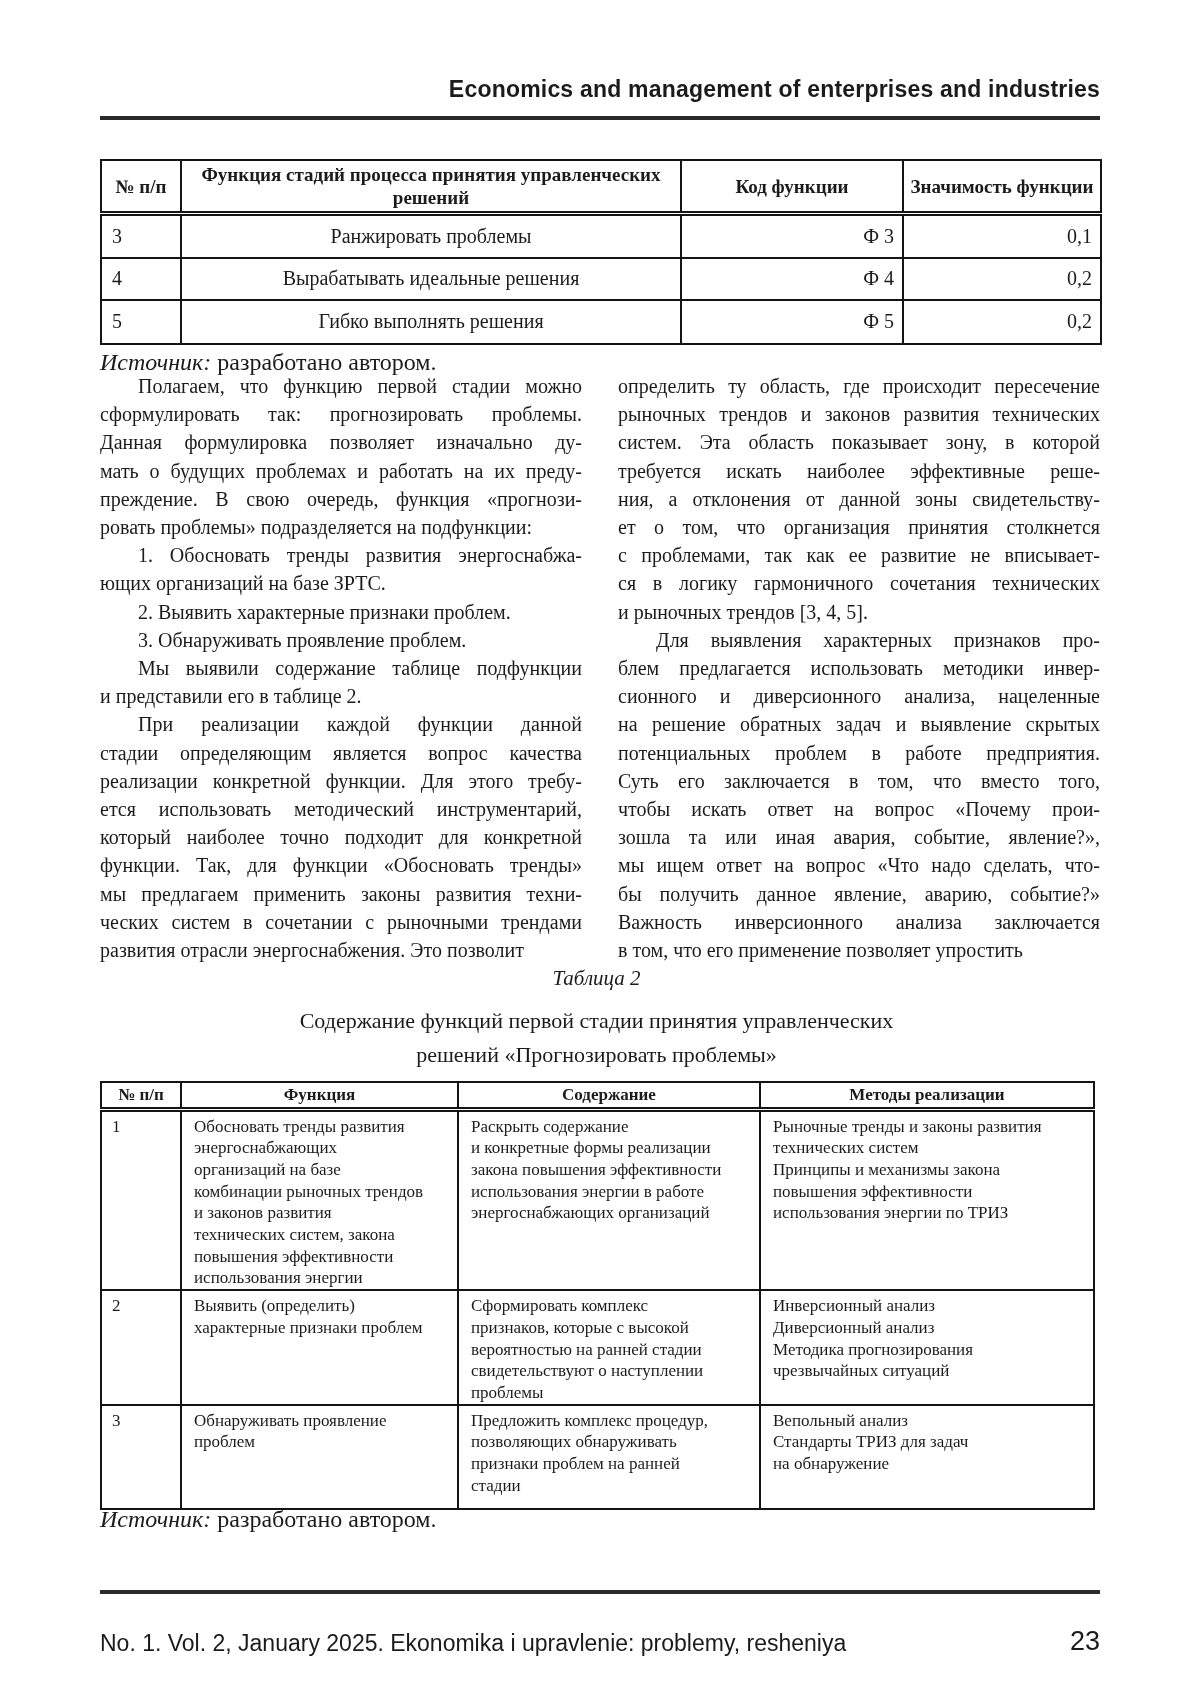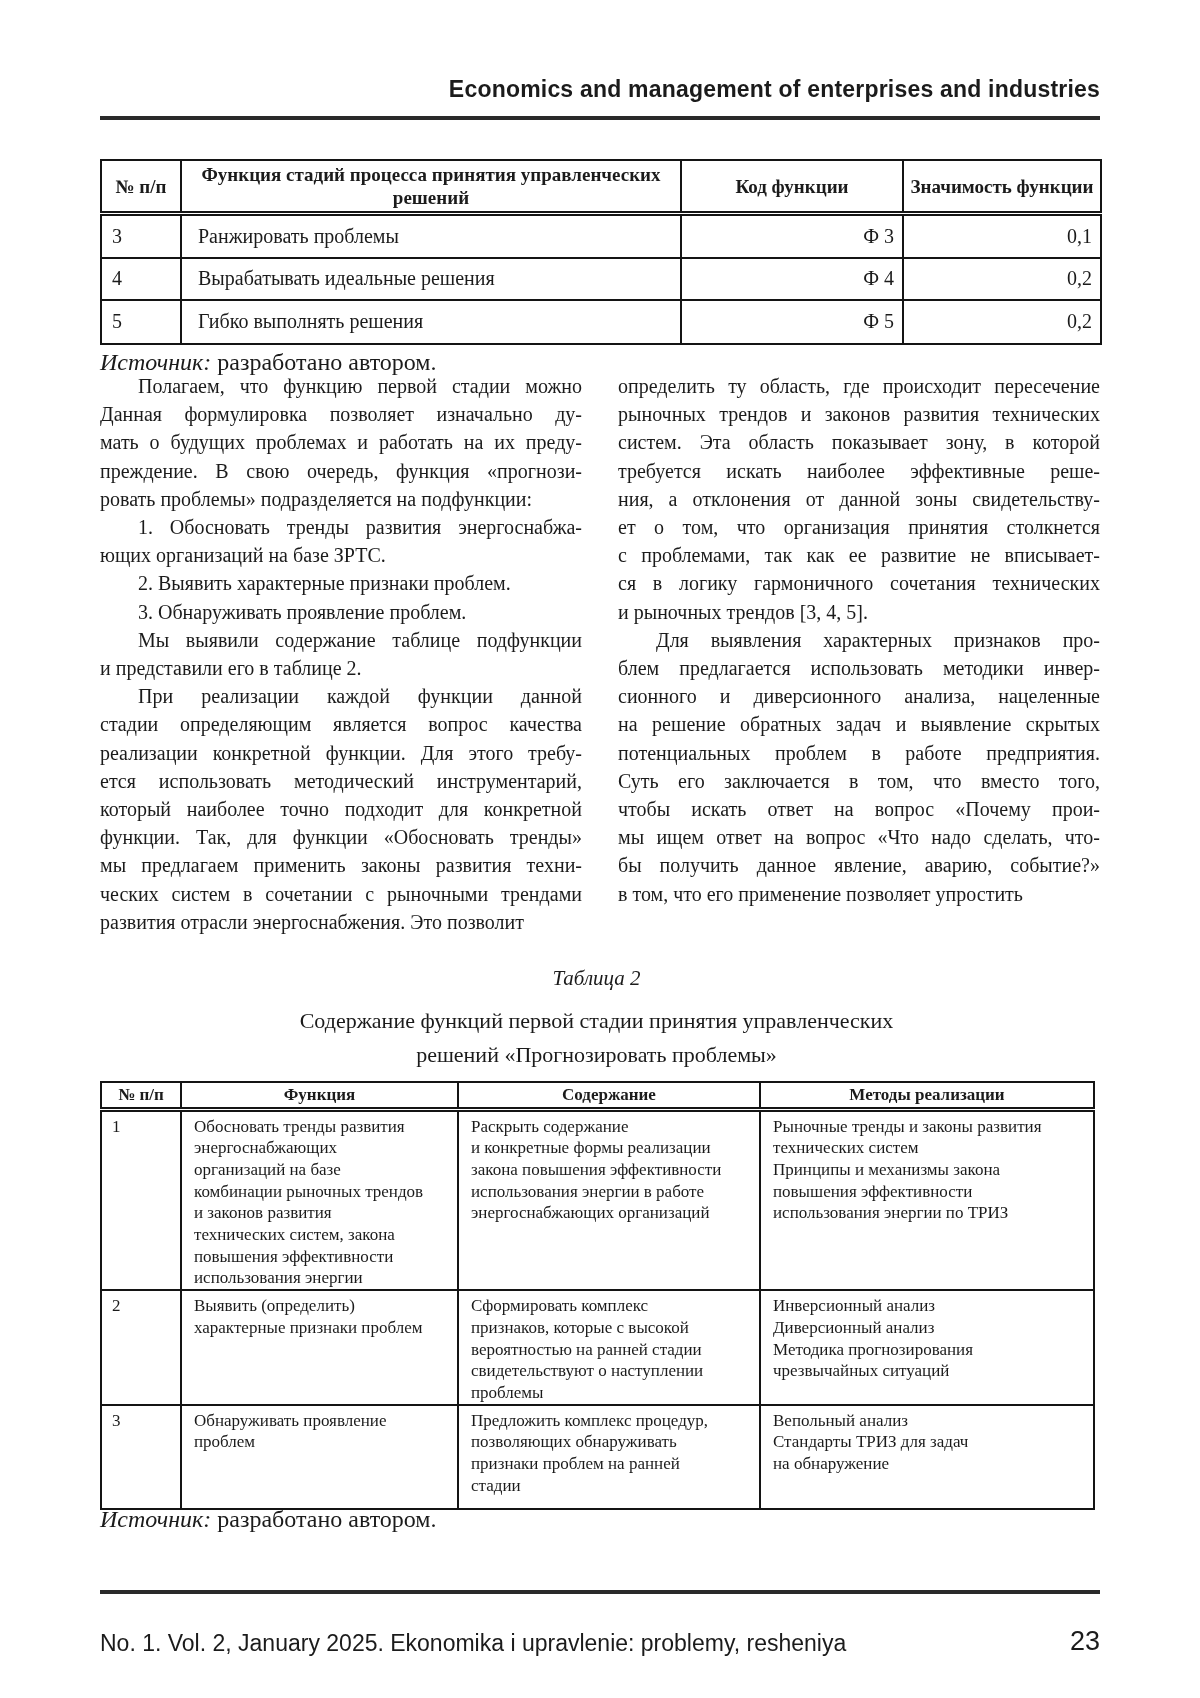--- a/index.html
+++ b/index.html
@@ -32,21 +32,21 @@
   table { border-collapse:collapse; table-layout:fixed; }
   .t1 { top:159px; left:100px; width:1000px; }
   .t1 th, .t1 td { border:2px solid #141414; }
   .t1 th {
     border-bottom:5px double #141414;
     font-weight:bold; font-size:19px; line-height:23px; text-align:center;
     padding:2px 6px; vertical-align:middle;
   }
   .t1 td { font-size:20px; vertical-align:middle; padding:2px 8px; }
   .t1 .c-num  { text-align:left; padding-left:10px; }
-  .t1 .c-func { text-align:left; padding-left:16px;font-family:Liberation Serif, serif; }
+  .t1 .c-func { text-align:center; padding-left:8px;font-family:Liberation Serif, serif; }
   .t1 .c-code, .t1 .c-val { text-align:right; }
 
   .t2 { top:1081px; left:100px; width:993px; }
   .t2 th, .t2 td { border:2px solid #141414; }
   .t2 th {
     border-bottom:5px double #141414;
     font-weight:bold; font-size:17px; line-height:19px; text-align:center;
     padding:1px 4px; vertical-align:middle;
   }
   .t2 td {
@@ -120,20 +120,21 @@
   </tbody>
     </table>
 
   <div class="abs source source-1">
     <span class="src-label">Источник:</span><span> разработано автором.</span>
   </div>
 
   <div class="abs bodycol col-left">
     <div class="para">
         <div class="line">Полагаем, что функцию первой стадии можно</div>
+        <div class="line">сформулировать так: прогнозировать проблемы.</div>
         <div class="line">Данная формулировка позволяет изначально ду-</div>
         <div class="line">мать о будущих проблемах и работать на их преду-</div>
         <div class="line">преждение. В свою очередь, функция «прогнози-</div>
         <div class="line">ровать проблемы» подразделяется на подфункции:</div>
       </div>
     <div class="para">
         <div class="line">1. Обосновать тренды развития энергоснабжа-</div>
         <div class="line">ющих организаций на базе ЗРТС.</div>
       </div>
     <div class="para">
@@ -172,22 +173,24 @@
         <div class="line">и рыночных трендов [3, 4, 5].</div>
       </div>
     <div class="para">
         <div class="line">Для выявления характерных признаков про-</div>
         <div class="line">блем предлагается использовать методики инвер-</div>
         <div class="line">сионного и диверсионного анализа, нацеленные</div>
         <div class="line">на решение обратных задач и выявление скрытых</div>
         <div class="line">потенциальных проблем в работе предприятия.</div>
         <div class="line">Суть его заключается в том, что вместо того,</div>
         <div class="line">чтобы искать ответ на вопрос «Почему прои-</div>
+        <div class="line">зошла та или иная авария, событие, явление?»,</div>
         <div class="line">мы ищем ответ на вопрос «Что надо сделать, что-</div>
         <div class="line">бы получить данное явление, аварию, событие?»</div>
+        <div class="line">Важность инверсионного анализа заключается</div>
         <div class="line">в том, что его применение позволяет упростить</div>
       </div>
   </div>
 
   <div class="abs tab-caption">Таблица 2</div>
   <div class="abs tbl-title">
       <div class="line">Содержание функций первой стадии принятия управленческих</div>
       <div class="line">решений «Прогнозировать проблемы»</div>
     </div>
 

